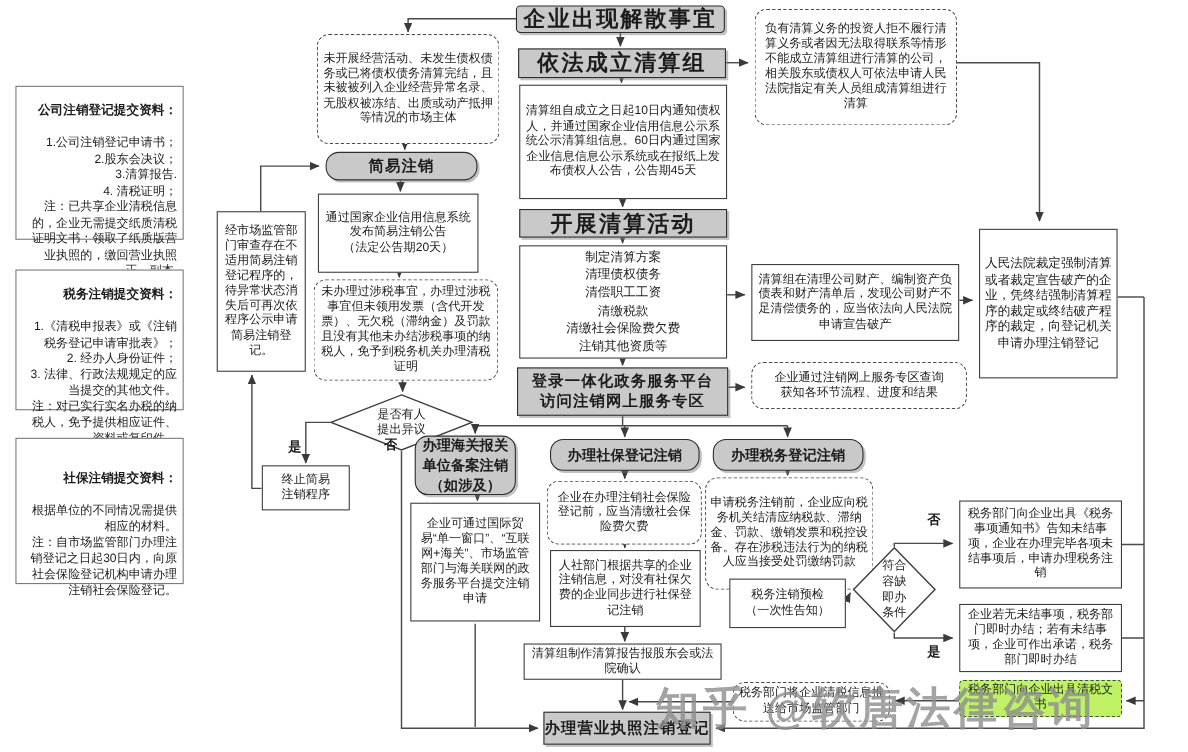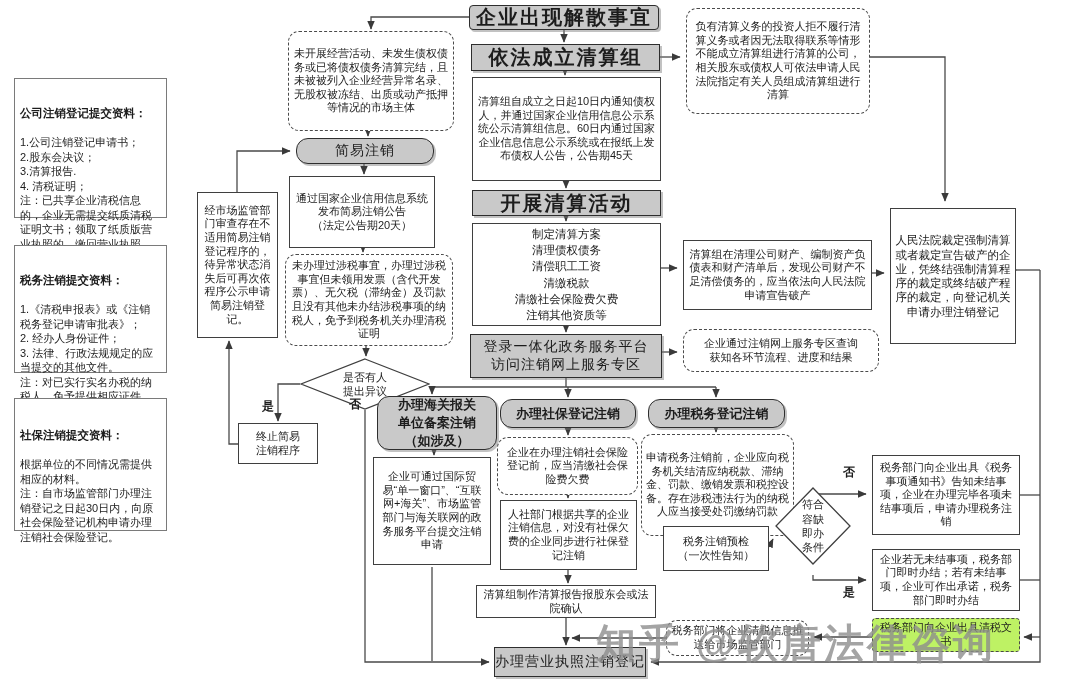--- a/index.html
+++ b/index.html
@@ -10,29 +10,29 @@
   .node{position:absolute;z-index:2;box-sizing:border-box;display:flex;align-items:center;
         justify-content:center;text-align:center;white-space:pre-line}
   .rect{background:#fff;border:1.3px solid #3f3f3f}
   .gray{background:#c9c9c9;border:1.6px solid #2e2e2e}
   .shadow{box-shadow:2px 2px 0 rgba(120,120,120,.45)}
   .round{border-radius:12px}
   .dash{background:#fff;border:1.3px dashed #4a4a4a;border-radius:11px}
   .dashsq{background:#bef264;border:1.3px dashed #4a4a4a;border-radius:4px}
   .p{font-size:11px;line-height:1.24;padding:3px 4px}
   .hdr16{font-size:20px;font-weight:700;letter-spacing:2px}
-  .hdr14{font-size:14px;font-weight:400;letter-spacing:1px}
+  .hdr14{font-size:14px;font-weight:700;letter-spacing:1px}
   .hdr13{font-size:13px;font-weight:700}
   .diamond{position:absolute;z-index:2}
   .diamond svg{position:absolute;left:0;top:0;width:100%;height:100%}
   .diamond polygon{fill:#fff;stroke:#3f3f3f;stroke-width:1.3}
   .diamond span{position:absolute;left:0;top:0;right:0;bottom:0;display:flex;align-items:center;
         justify-content:center;font-size:11px;line-height:1.3;white-space:pre-line;text-align:center}
   .info{position:absolute;z-index:2;background:#fff;border:1px solid #7a7a7a;box-sizing:border-box;
-        padding:12px 5px;font-size:11px;line-height:1.32;text-align:left;white-space:pre-line}
+        padding:0 5px;font-size:11px;line-height:1.32;text-align:right;white-space:pre-line}
   .info-title{font-weight:700;font-size:11.5px}
   .lbl{position:absolute;z-index:3;font-size:12px;font-weight:700}
   .wm{position:absolute;z-index:4;font-size:40px;font-weight:700;color:#8e8e8e;opacity:.8;
       letter-spacing:3px;white-space:nowrap}
 </style>
 </head>
 <body>
 
 <div class="stage">
 
@@ -134,35 +134,35 @@
   <div class="diamond" style="left:300px;top:358px;width:130px;height:52px">
     <svg viewBox="0 0 130 52" preserveAspectRatio="none">
         <polygon points="65,1 129,26 65,51 1,26"></polygon>
       </svg>
     <span>是否有人
 提出异议</span>
   </div>
   <div class="node rect p" style="left:238px;top:423px;width:80px;height:41px">终止简易
 注销程序</div>
 
-  <div class="node gray shadow hdr13 round" style="left:377px;top:396px;width:120px;height:54px">办理海关报关
+  <div class="node gray shadow hdr13 round" style="left:377px;top:396px;width:92px;height:54px">办理海关报关
 单位备案注销
 （如涉及）</div>
   <div class="node rect p" style="left:373px;top:457px;width:118px;height:108px">企业可通过国际贸易“单一窗口”、“互联网+海关”、市场监管部门与海关联网的政务服务平台提交注销申请</div>
 
   <div class="node gray shadow hdr13 round" style="left:500px;top:399px;width:136px;height:29px">办理社保登记注销</div>
   <div class="node dash p" style="left:497px;top:437px;width:141px;height:58px">企业在办理注销社会保险登记前，应当清缴社会保险费欠费</div>
   <div class="node rect p" style="left:500px;top:500px;width:137px;height:70px">人社部门根据共享的企业注销信息，对没有社保欠费的企业同步进行社保登记注销</div>
 
   <div class="node gray shadow hdr13 round" style="left:648px;top:399px;width:137px;height:29px">办理税务登记注销</div>
   <div class="node dash p" style="left:641px;top:434px;width:153px;height:102px">申请税务注销前，企业应向税务机关结清应纳税款、滞纳金、罚款、缴销发票和税控设备。存在涉税违法行为的纳税人应当接受处罚缴纳罚款</div>
   <div class="node rect p" style="left:663px;top:526px;width:106px;height:45px">税务注销预检
 （一次性告知）</div>
 
-  <div class="diamond" style="left:775px;top:487px;width:76px;height:78px">
+  <div class="diamond" style="left:775px;top:497px;width:76px;height:78px">
     <svg viewBox="0 0 76 78" preserveAspectRatio="none">
         <polygon points="38,1 75,39 38,77 1,39"></polygon>
       </svg>
     <span>符合
 容缺
 即办
 条件</span>
   </div>
 
   <div class="node rect p" style="left:872px;top:455px;width:148px;height:80px">税务部门向企业出具《税务事项通知书》告知未结事项，企业在办理完毕各项未结事项后，申请办理税务注销</div>

